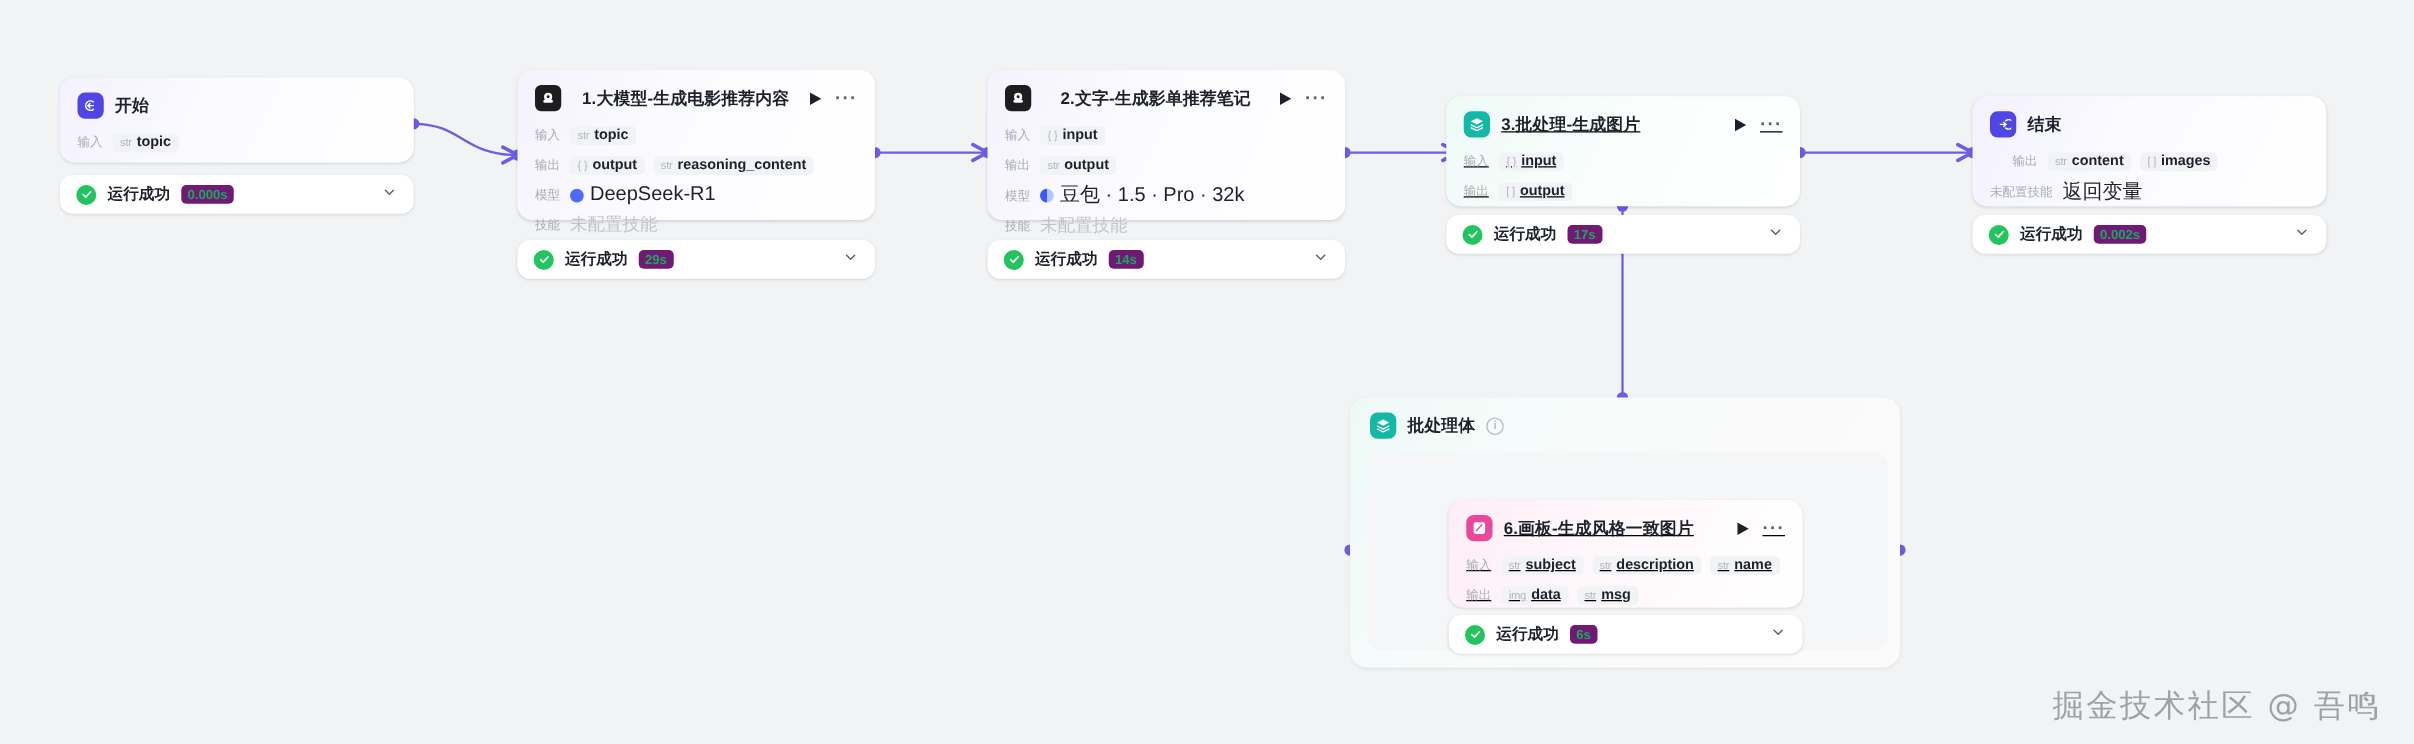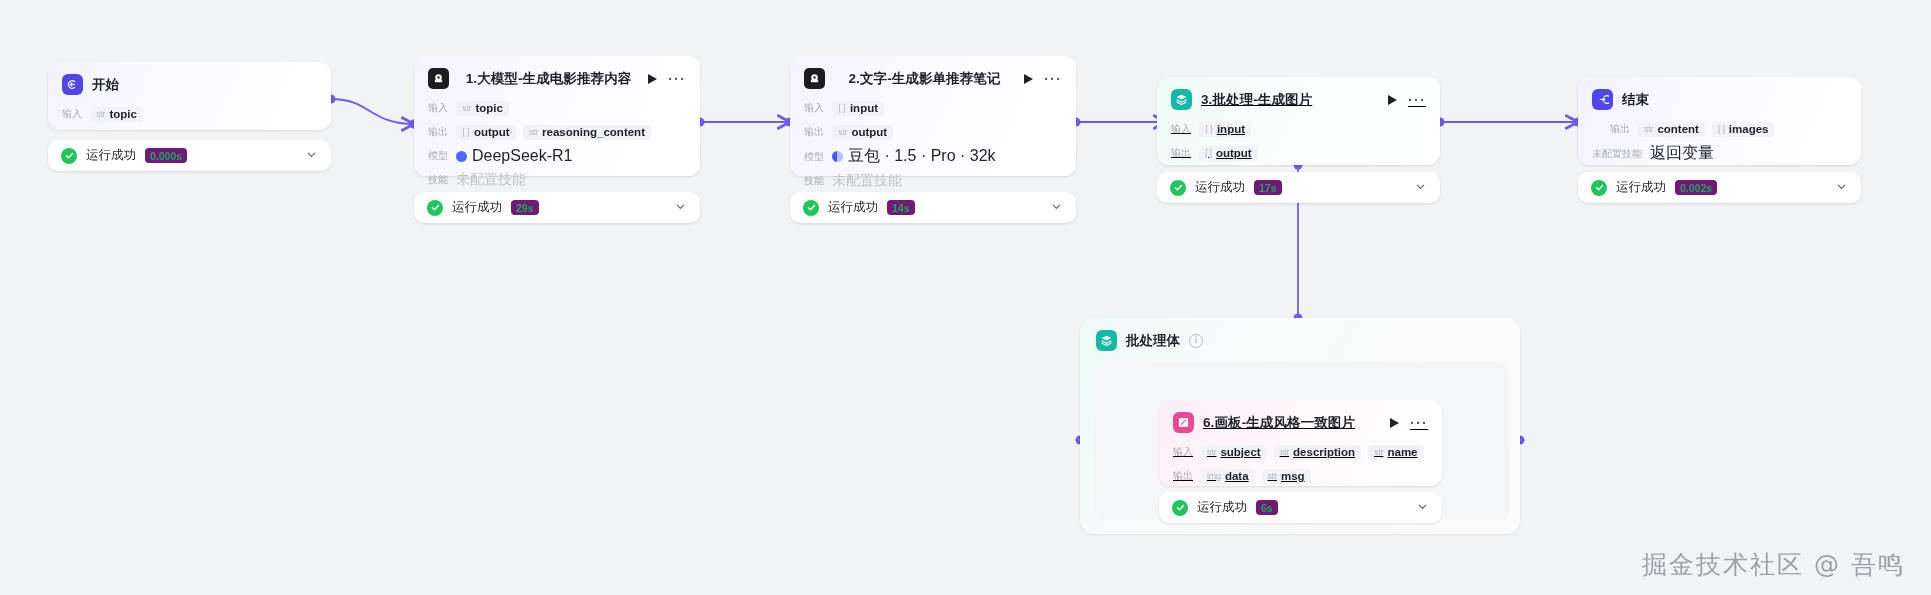--- a/index.html
+++ b/index.html
@@ -61,21 +61,21 @@
   .status{
     position:absolute;background:#fff;border-radius:10px;
     box-shadow:0 1px 3px rgba(16,24,40,.08),0 1px 2px rgba(16,24,40,.04);
     display:flex;align-items:center;padding:0 13px;box-sizing:border-box;height:31px;
   }
   .ok{
     width:16px;height:16px;border-radius:50%;background:#21c55d;flex:0 0 auto;
     display:flex;align-items:center;justify-content:center;margin-right:9px;
   }
   .ok svg{display:block;}
-  .stext{font-size:12.5px;font-weight:400;color:#1d2129;white-space:nowrap;}
+  .stext{font-size:12.5px;font-weight:700;color:#1d2129;white-space:nowrap;}
   .badge{
     margin-left:9px;background:#701a75;color:#1aa85a;border-radius:4px;
     font-size:10.5px;font-weight:700;padding:1.5px 5px;white-space:nowrap;
   }
   .chev{margin-left:auto;color:#5b6372;}
 
   
   .batchbody{
     position:absolute;border-radius:14px;box-sizing:border-box;
     background:linear-gradient(120deg,#eef9f6 0%,#f6fcfb 28%,#fafafa 60%,#fbfbfb 100%);

